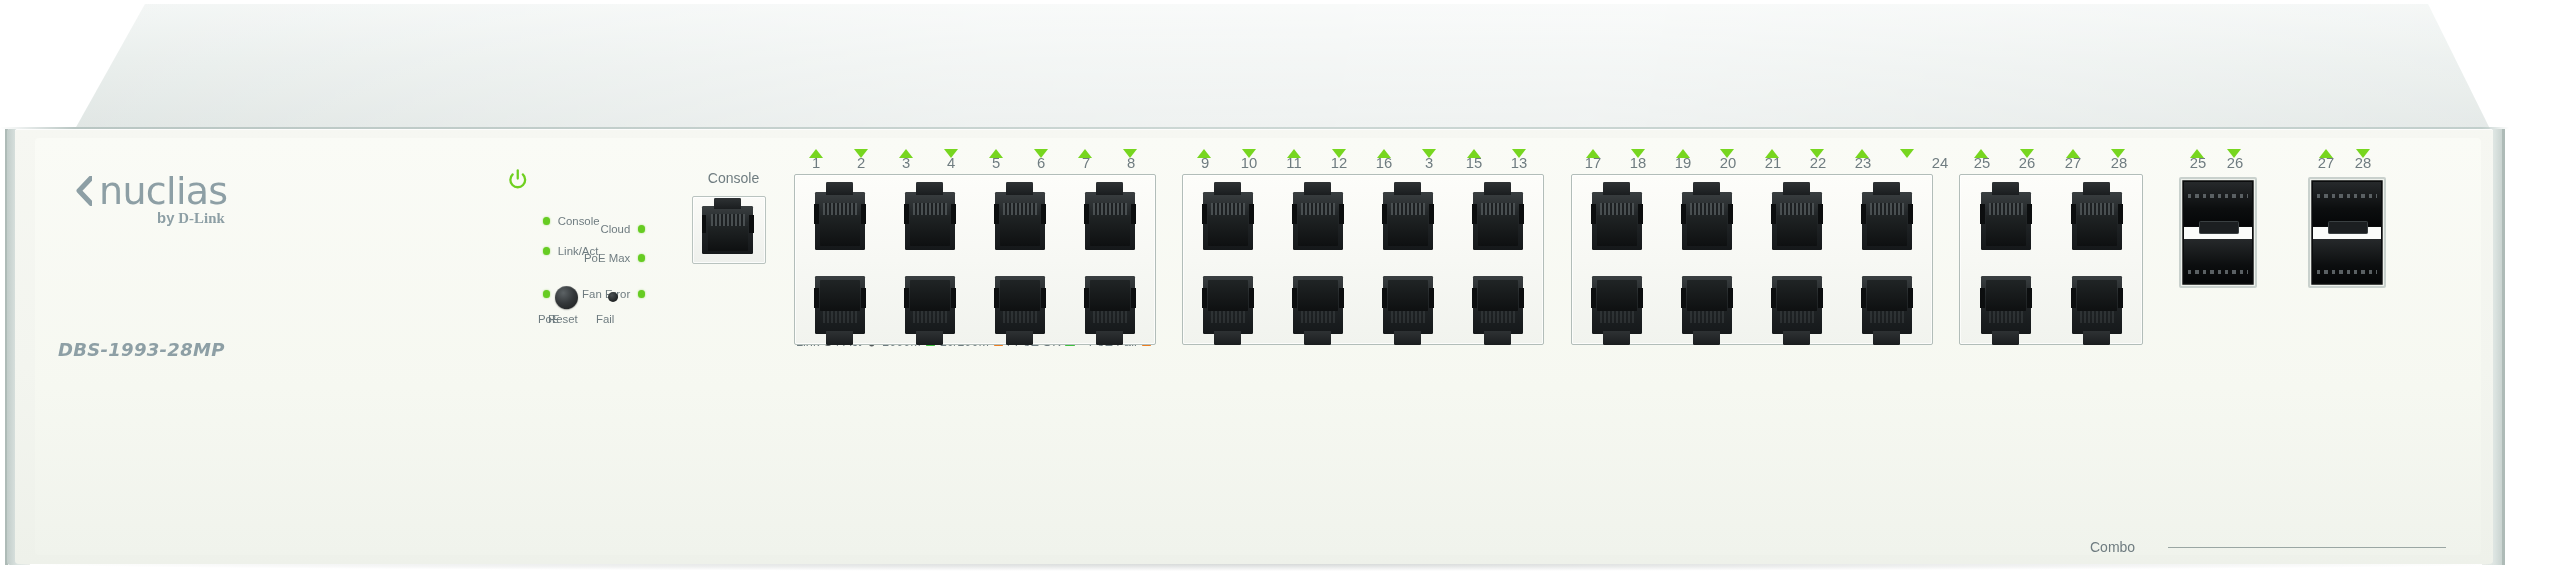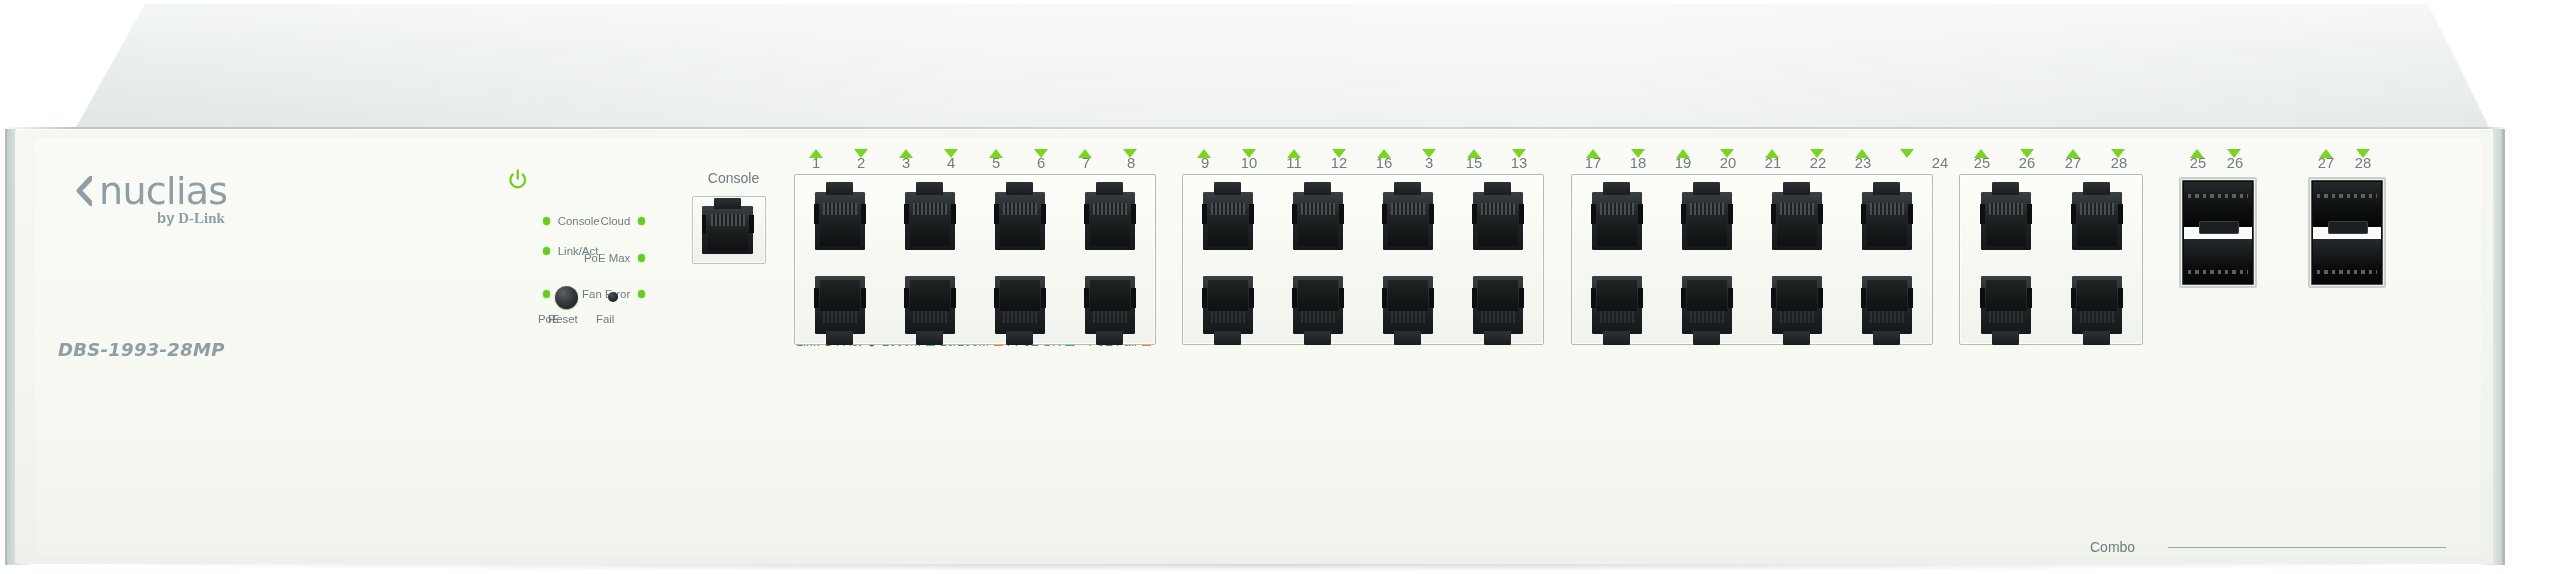--- a/index.html
+++ b/index.html
@@ -220,21 +220,21 @@
     <div class="model">DBS-1993-28MP</div>
 
     <div class="ledblock">
       <span class="pwr-ico">
         <svg width="21.5" height="23" viewBox="0 0 32 34">
           <path d="M8.5 8 A11 11 0 1 0 23.5 8" fill="none" stroke="#6fd01f" stroke-width="3.4" stroke-linecap="round"></path>
           <line x1="16" y1="2" x2="16" y2="14" stroke="#6fd01f" stroke-width="3.4" stroke-linecap="round"></line>
         </svg>
       </span>
 
-      <div class="ledrow r-left" style="top:48px;width:107px;">
+      <div class="ledrow r-left" style="top:56px;width:107px;">
         <span class="lbl">Cloud</span>
         <span class="dot"></span>
       </div>
       <div class="ledrow r-left" style="top:85px;width:107px;">
         <span class="lbl">PoE Max</span>
         <span class="dot"></span>
       </div>
       <div class="ledrow r-left" style="top:121px;width:107px;">
         <span class="lbl">Fan Error</span>
         <span class="dot"></span>

